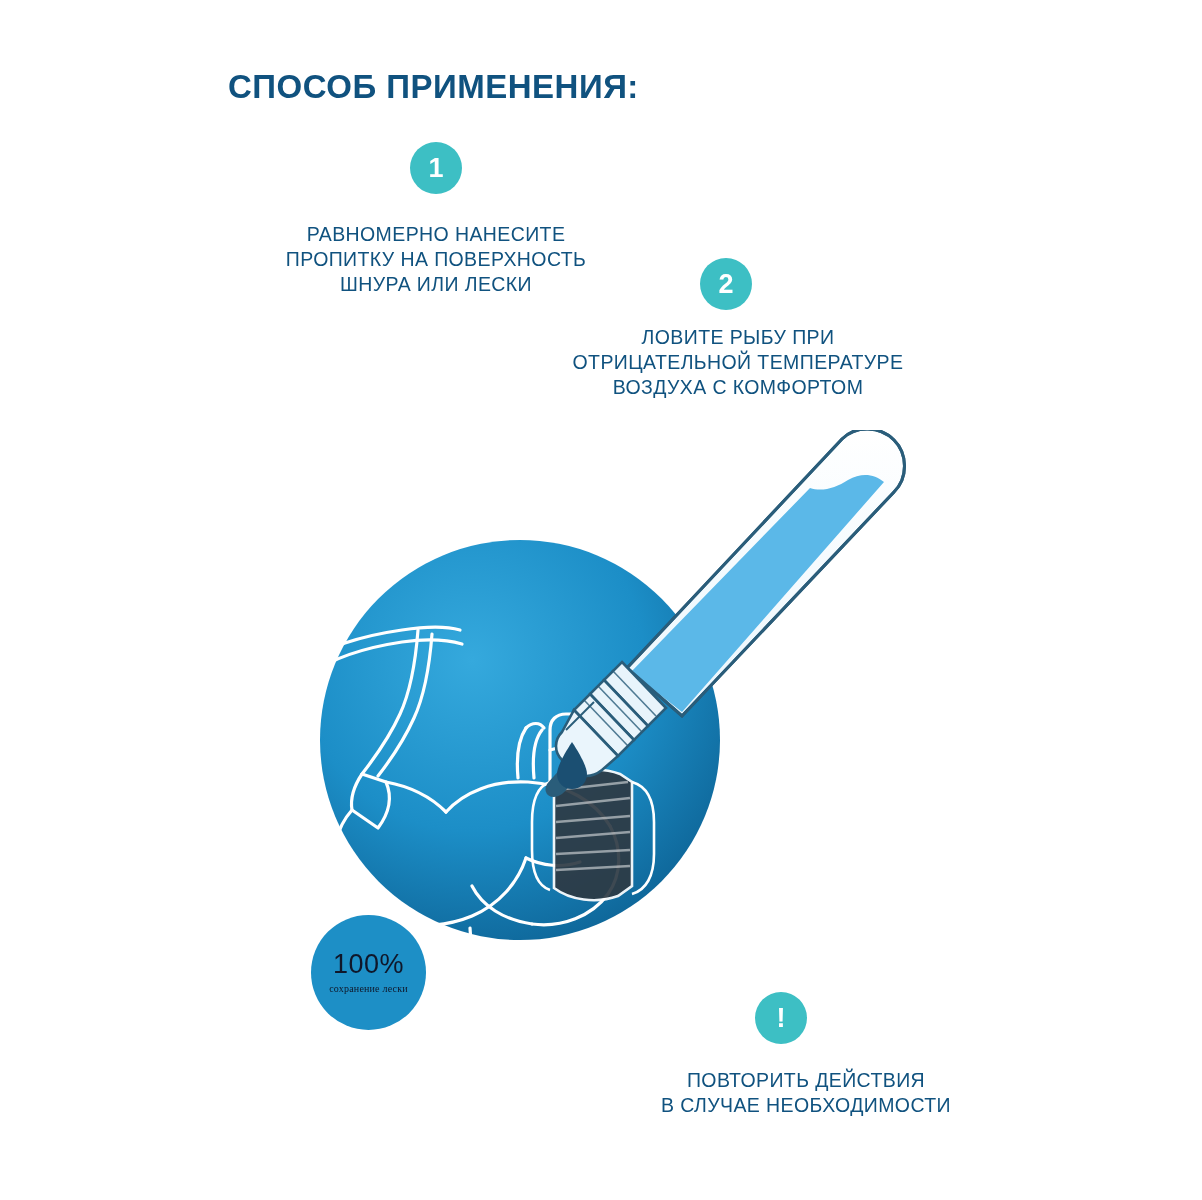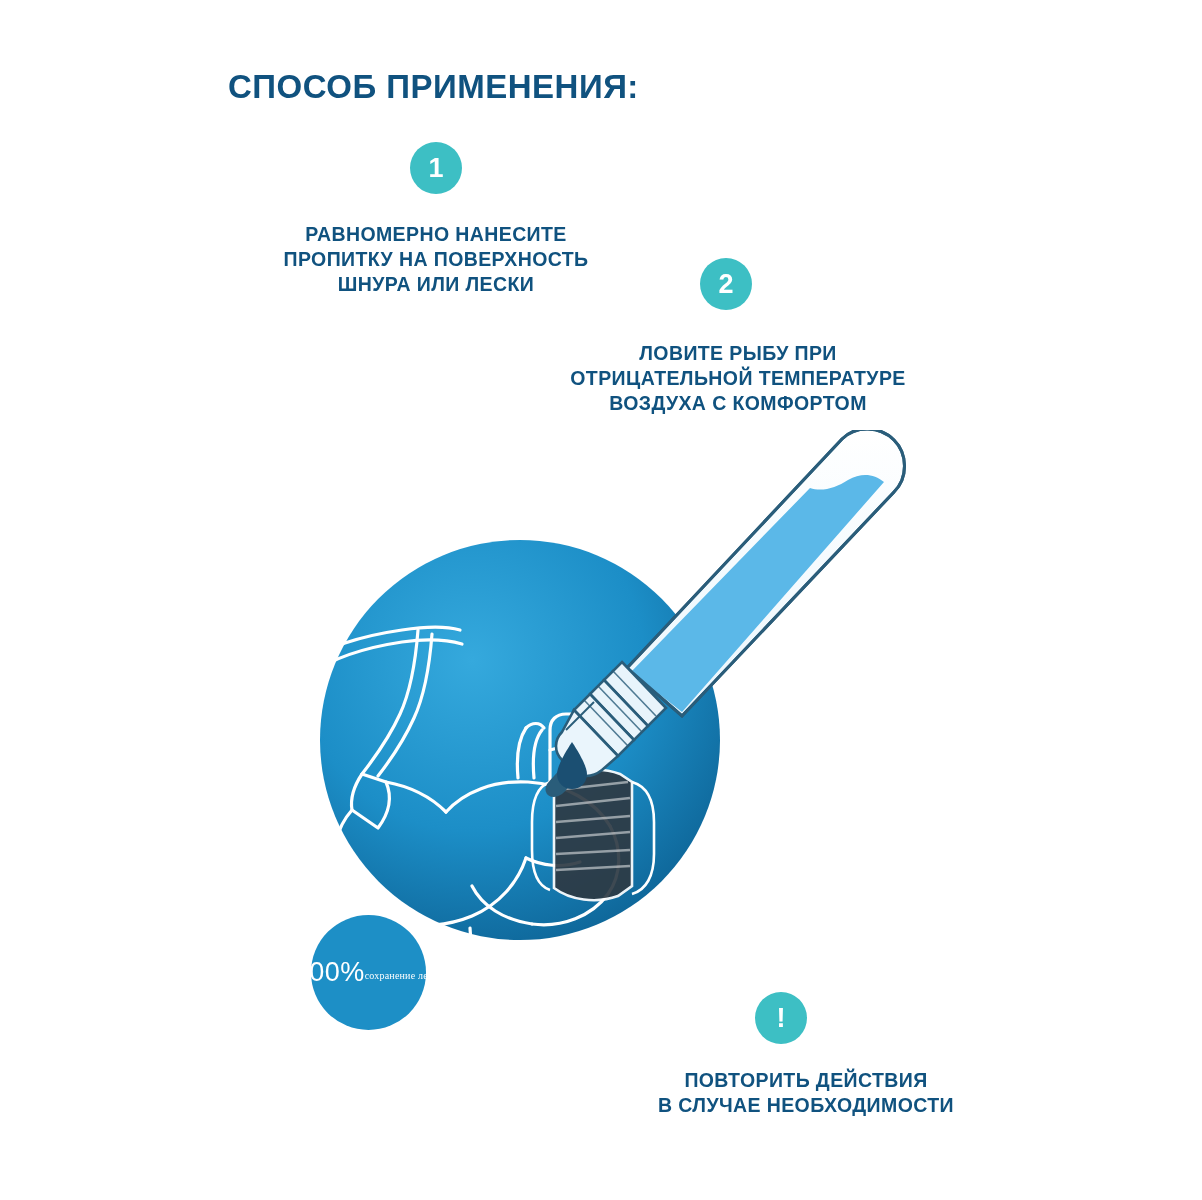--- a/index.html
+++ b/index.html
@@ -50,28 +50,28 @@
   }
   .badge.b1 { left: 410px; top: 142px; }
   .badge.b2 { left: 700px; top: 258px; }
   .badge.b3 { left: 755px; top: 992px; }
 
   
   .caption {
     position: absolute;
     text-align: center;
     font-size: 19.5px;
-    font-weight: bold;
+    font-weight: normal;
     line-height: 25px;
     letter-spacing: 0.4px;
     color: #10527f;
     white-space: pre-line;
   }
   .caption.c1 { left: 236px; top: 222px; width: 400px; }
-  .caption.c2 { left: 528px; top: 341px; width: 420px; }
+  .caption.c2 { left: 528px; top: 325px; width: 420px; }
   .caption.c3 { left: 596px; top: 1068px; width: 420px; }
 
   
   .art {
     position: absolute;
     left: 250px;
     top: 430px;
     width: 700px;
     height: 720px;
   }
@@ -79,23 +79,23 @@
 
   
   .seal {
     position: absolute;
     left: 311px;
     top: 915px;
     width: 115px;
     height: 115px;
     border-radius: 50%;
     background: #1d8fc6;
-    color: #ffffff;
+    color: #0f172a;
     display: flex;
-    flex-direction: row;
+    flex-direction: column;
     align-items: center;
     justify-content: center;
     text-align: center;
   }
   .seal .pct {
     font-size: 27px;
     font-weight: normal;
     line-height: 1;
     letter-spacing: 0.5px;
   }

